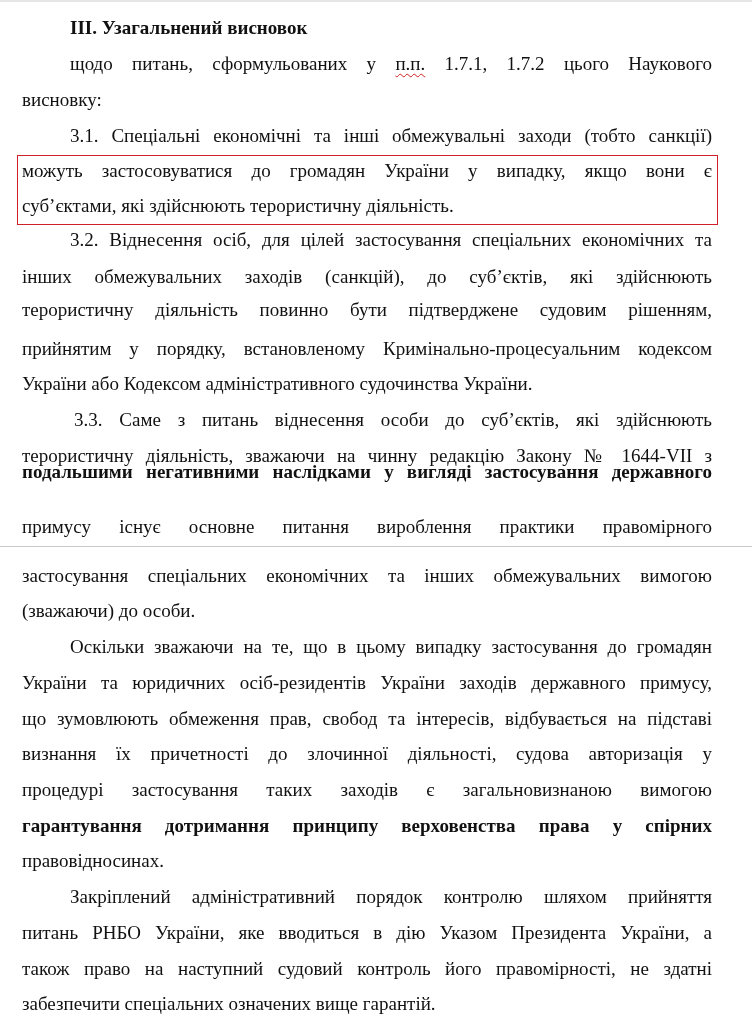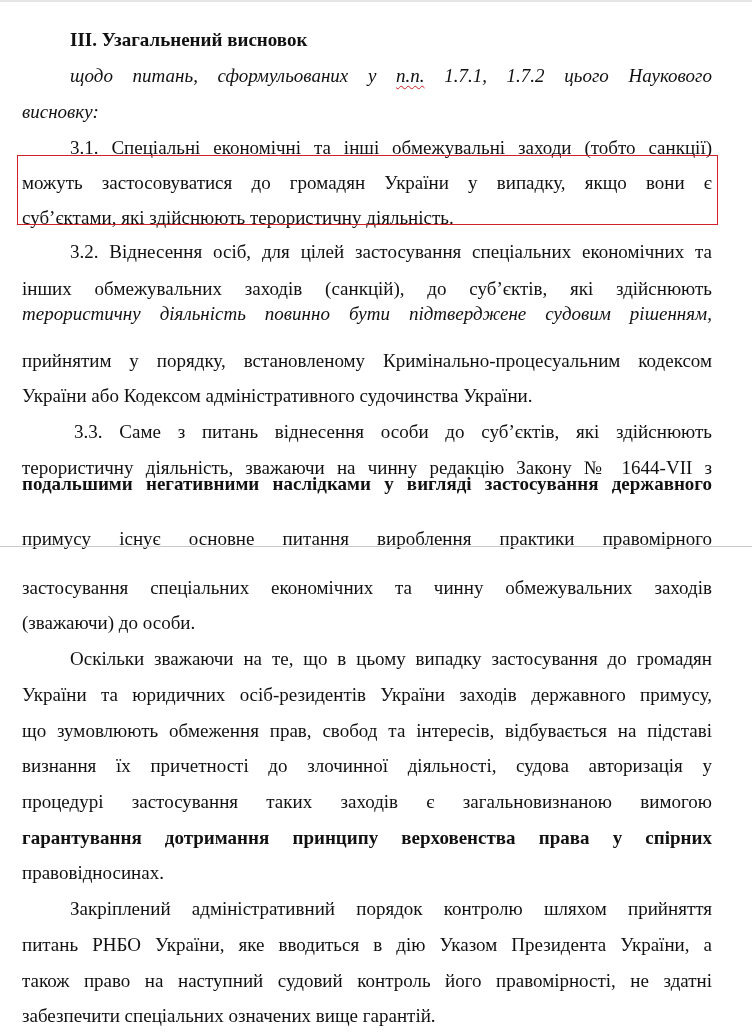--- a/index.html
+++ b/index.html
@@ -8,27 +8,26 @@
     background: #ffffff;
     font-family: "Liberation Serif", serif;
     color: #111;
     position: relative;
   }
   .top-rule { position: absolute; left: 0; top: 0; width: 752px; height: 2px; background: #e6e6e6; }
   .page { position: absolute; left: 22px; width: 690px; font-size: 19px; }
   .line {
     position: absolute; left: 0; width: 690px; height: 24px; line-height: 24px;
     white-space: nowrap;
-    margin-top: 12px;
   }
   .just { text-align: justify; text-align-last: justify; }
   .left { text-align: left; }
   .indent { padding-left: 48px; box-sizing: border-box; }
   .heading { font-weight: bold; font-size: 19px; }
-  .italic { font-style: italic; }
+  .italic { }
   .spell { text-decoration: underline wavy #d02020; text-decoration-thickness: 1px; text-underline-offset: 3px; }
   .highlight-box {
     position: absolute; left: 17px; top: 155px; width: 701px; height: 70px;
     border: 1.5px solid #d0202a; box-sizing: border-box;
   }
   .page-break { position: absolute; left: 0; top: 546px; width: 752px; height: 1px; background: #c8c8c8; }
 </style>
 </head>
 <body>
 
@@ -39,29 +38,29 @@
 
   <div class="line just indent italic" style="top:52px;"><span>щодо питань, сформульованих у </span><span class="spell">п.п.</span><span> 1.7.1, 1.7.2 цього Наукового</span></div>
   <div class="line left italic" style="top:88px;">висновку:</div>
 
   <div class="line just indent" style="top:124px;">3.1. Спеціальні економічні та інші обмежувальні заходи (тобто санкції)</div>
   <div class="line just" style="top:159px;">можуть застосовуватися до громадян України у випадку, якщо вони є</div>
   <div class="line left" style="top:194px;">суб’єктами, які здійснюють терористичну діяльність.</div>
 
   <div class="line just indent" style="top:228px;">3.2. Віднесення осіб, для цілей застосування спеціальних економічних та</div>
   <div class="line just" style="top:265px;">інших обмежувальних заходів (санкцій), до суб’єктів, які здійснюють</div>
-  <div class="line just" style="top:290px;font-style:italic;">терористичну діяльність повинно бути підтверджене судовим рішенням,</div>
+  <div class="line just" style="top:298px;">терористичну діяльність повинно бути підтверджене судовим рішенням,</div>
   <div class="line just" style="top:337px;">прийнятим у порядку, встановленому Кримінально-процесуальним кодексом</div>
   <div class="line left" style="top:372px;">України або Кодексом адміністративного судочинства України.</div>
 
   <div class="line just indent" style="top:408px; padding-left:52px;">3.3. Саме з питань віднесення особи до суб’єктів, які здійснюють</div>
   <div class="line just" style="top:444px;">терористичну діяльність, зважаючи на чинну редакцію Закону № 1644-VII з</div>
   <div class="line just" style="top:460px;font-weight:bold;">подальшими негативними наслідками у вигляді застосування державного</div>
   <div class="line just" style="top:515px;">примусу існує основне питання вироблення практики правомірного</div>
-  <div class="line just" style="top:564px;">застосування спеціальних економічних та чинну обмежувальних заходів</div>
+  <div class="line just" style="top:564px;">застосування спеціальних економічних та інших обмежувальних вимогою</div>
   <div class="line left" style="top:599px;">(зважаючи) до особи.</div>
 
   <div class="line just indent" style="top:635px;">Оскільки зважаючи на те, що в цьому випадку застосування до громадян</div>
   <div class="line just" style="top:671px;">України та юридичних осіб-резидентів України заходів державного примусу,</div>
   <div class="line just" style="top:707px;">що зумовлюють обмеження прав, свобод та інтересів, відбувається на підставі</div>
   <div class="line just" style="top:742px;">визнання їх причетності до злочинної діяльності, судова авторизація у</div>
   <div class="line just" style="top:778px;">процедурі застосування таких заходів є загальновизнаною вимогою</div>
   <div class="line just" style="top:814px;font-weight:bold;">гарантування дотримання принципу верховенства права у спірних</div>
   <div class="line left" style="top:849px;">правовідносинах.</div>
 

